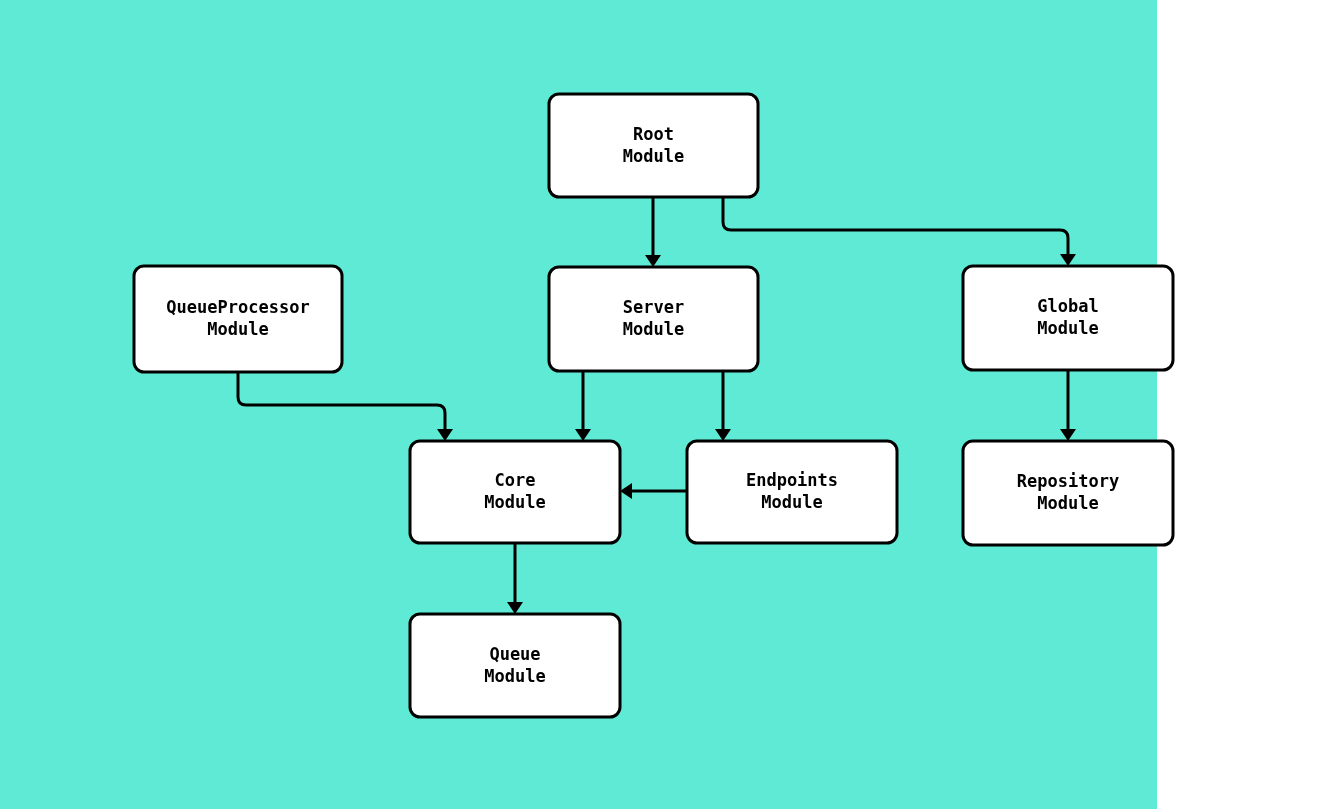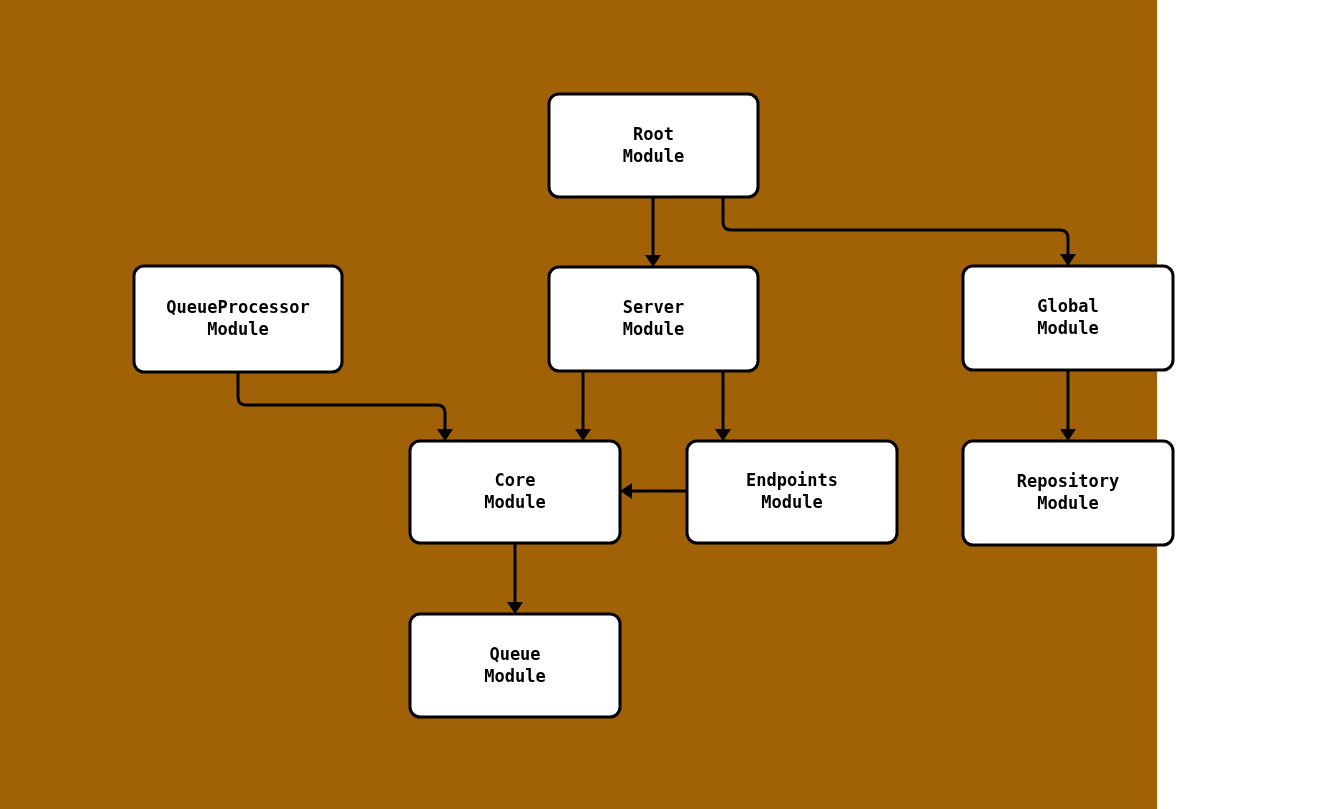--- a/index.html
+++ b/index.html
@@ -11,21 +11,21 @@
   body {
     width: 1337px;
     height: 809px;
     font-family: "DejaVu Sans Mono", "Liberation Mono", monospace;
     overflow: hidden;
   }
   #diagram-root {
     position: relative;
     width: 1157px;
     height: 809px;
-    background: #a16207;
+    background: #5eead4;
   }
   svg#diagram-canvas {
     display: block;
     width: 1337px;
     height: 809px;
   }
   .node-shape {
     fill: #ffffff;
     stroke: #000000;
     stroke-width: 3;

